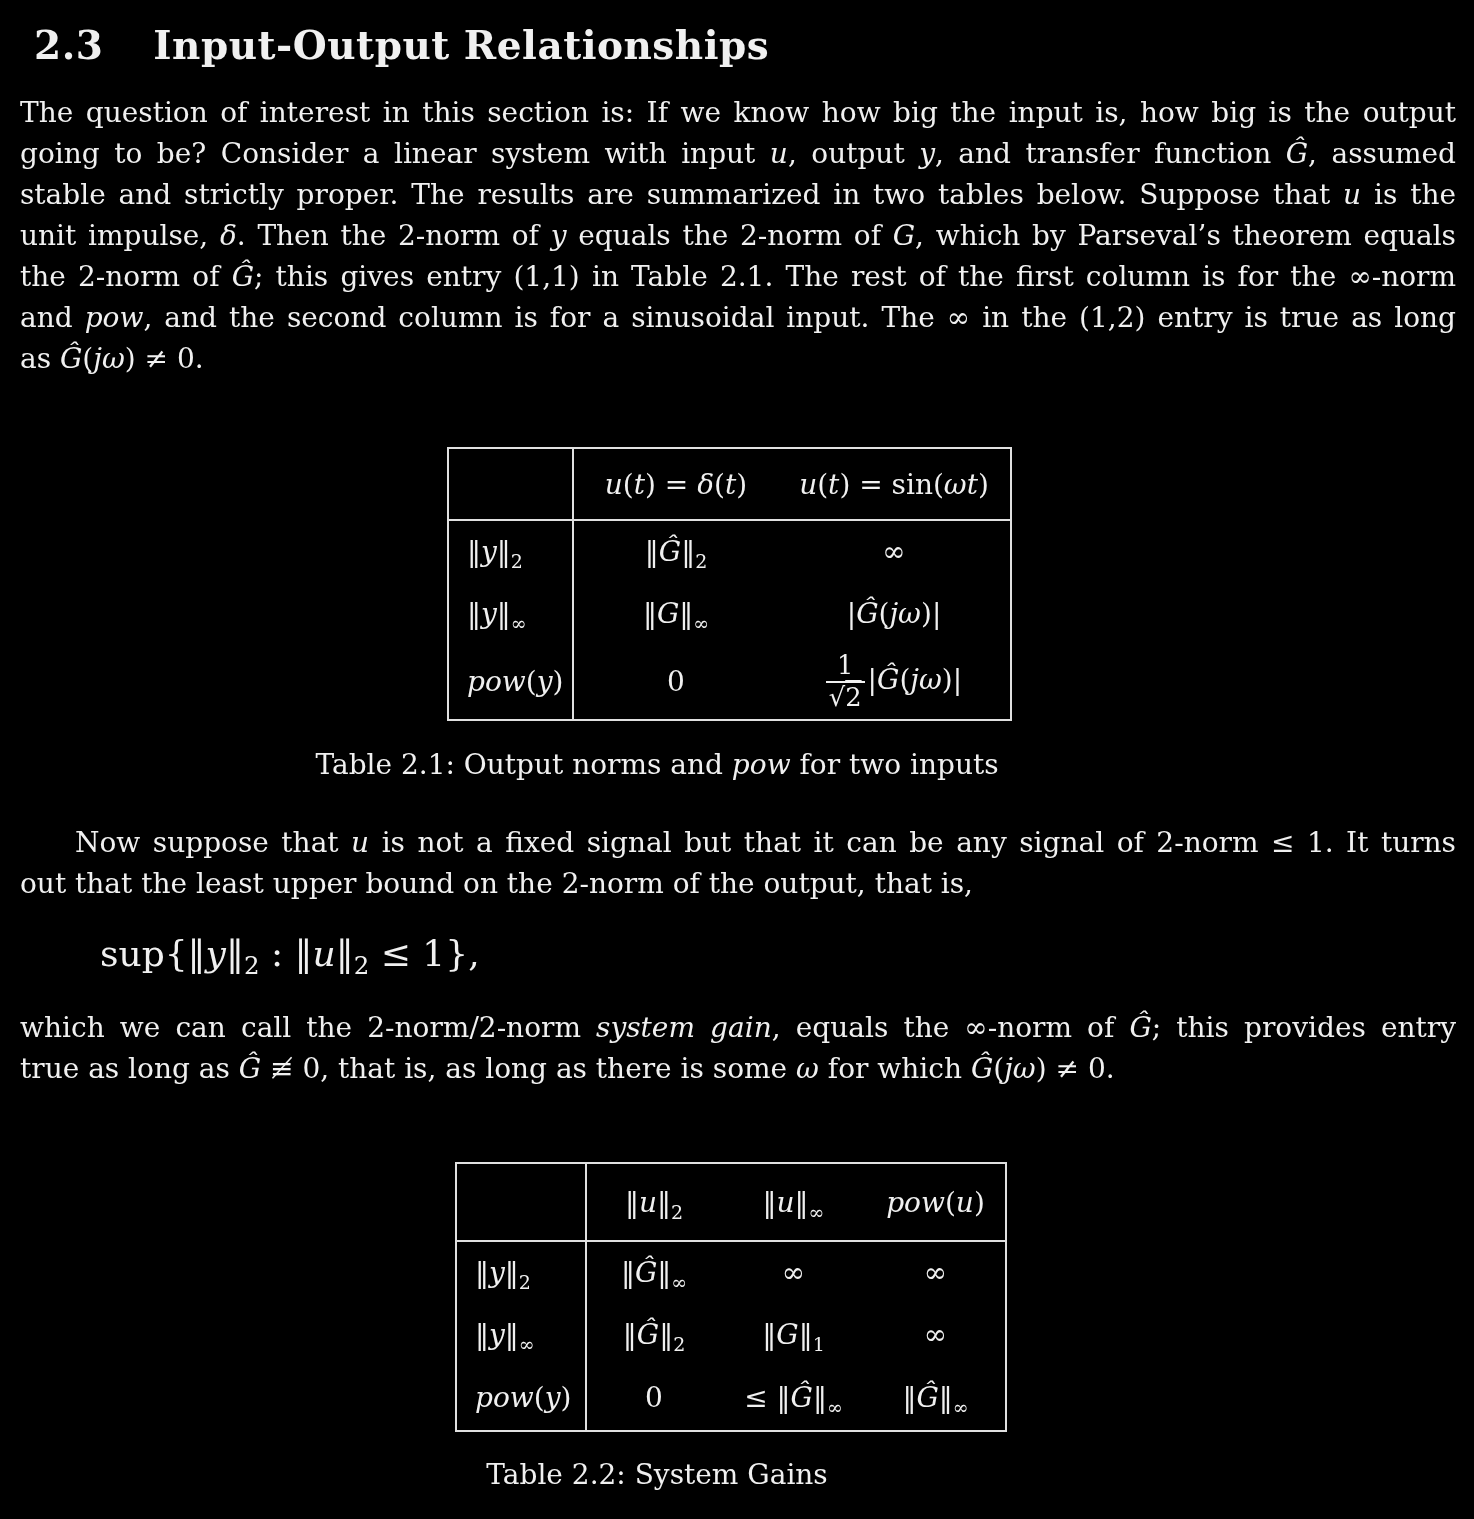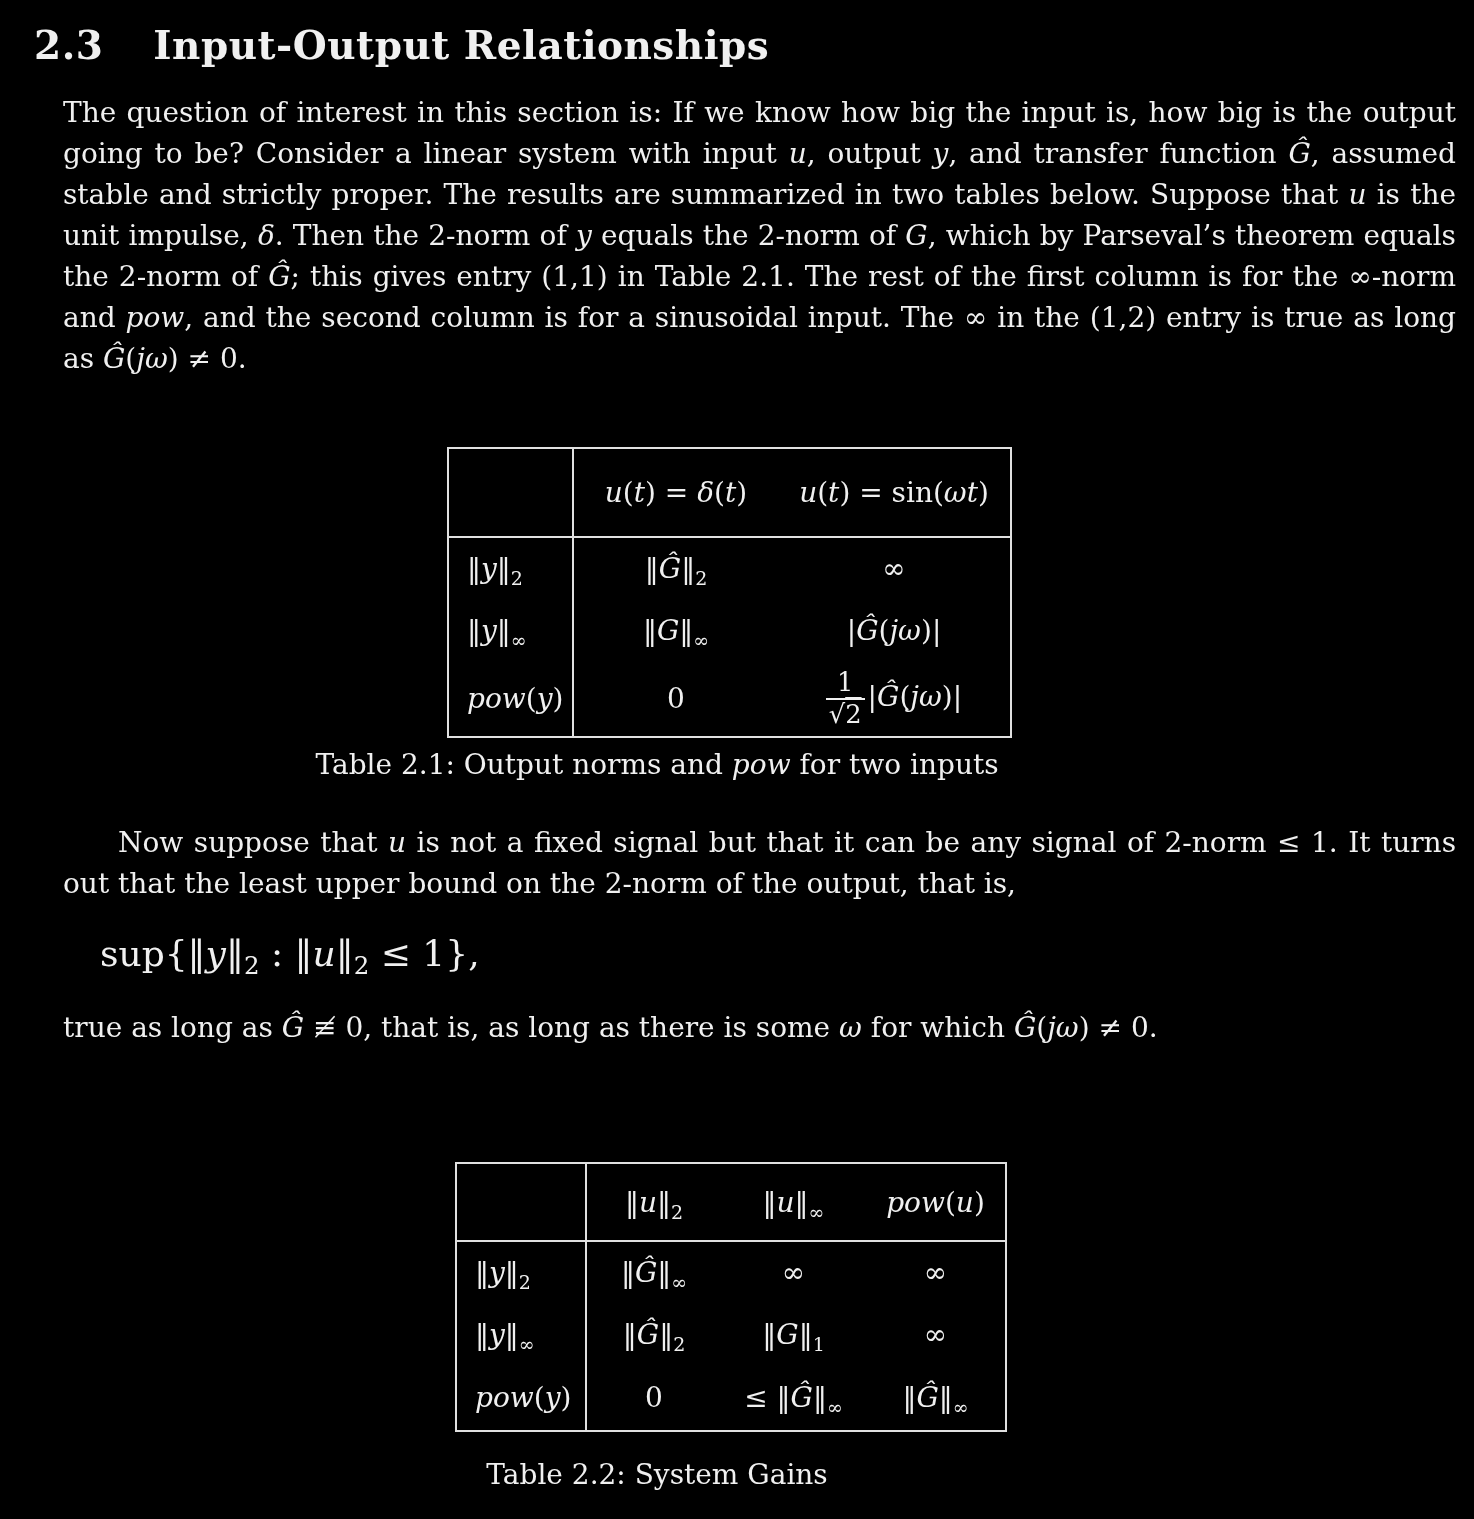--- a/index.html
+++ b/index.html
@@ -25,21 +25,20 @@
   .secnum{margin-right:50px;}
 
   .para{
     position:absolute;left:20px;width:1436px;
     font-size:28px;
   }
   .line{
     line-height:41px;
     text-align:justify;
     text-align-last:justify;
-    margin-left:43px;
   }
   .para .line:last-child{text-align-last:left;}
 
   .equation{
     position:absolute;left:100px;top:933px;
     font-size:36px;line-height:41px;
   }
 
   .caption{
     position:absolute;left:0;width:1314px;
@@ -71,21 +70,21 @@
     font-size:28px;
   }
   .tbl td{vertical-align:middle;text-align:center;padding:0 6px;}
   .tbl td.rowhead{
     border-right:2px solid var(--rule);
     text-align:left;padding-left:18px;
   }
   .tbl thead tr{border-bottom:2px solid var(--rule);}
 
   .t1{left:447px;top:447px;width:563px;}
-  .t1 thead tr{height:89px;}
+  .t1 thead tr{height:72px;}
   .t1 tbody tr{height:62px;}
   .t1 tbody tr:last-child{height:76px;}
 
   .t2{left:455px;top:1162px;width:550px;}
   .t2 thead tr{height:78px;}
   .t2 tbody tr{height:62px;}
   .t2 tbody tr:last-child{height:66px;}
 </style>
 </head>
 <body>
@@ -144,20 +143,21 @@
   <div class="caption" style="top:748px"><span class="seg-r">Table 2.1: Output norms and </span><span class="seg-i">pow</span><span class="seg-r"> for two inputs</span></div>
 
   <div class="para" style="top:822px">
       <div class="line" style="padding-left: 55px;"><span class="seg-r">Now suppose that </span><span class="seg-i">u</span><span class="seg-r"> is not a fixed signal but that it can be any signal of 2-norm ≤ 1. It turns</span></div>
       <div class="line"><span class="seg-r">out that the least upper bound on the 2-norm of the output, that is,</span></div>
     </div>
 
   <div class="equation"><span class="seg-r">sup{‖</span><span class="seg-i">y</span><span class="seg-r">‖</span><sub class="seg-sub">2</sub><span class="seg-r"> : ‖</span><span class="seg-i">u</span><span class="seg-r">‖</span><sub class="seg-sub">2</sub><span class="seg-r"> ≤ 1},</span></div>
 
   <div class="para" style="top:1007px">
+      <div class="line"><span class="seg-r">which we can call the 2-norm/2-norm </span><span class="seg-i">system gain</span><span class="seg-r">, equals the ∞-norm of </span><span class="seg-i">Ĝ</span><span class="seg-r">; this provides entry</span></div>
       <div class="line"><span class="seg-r">true as long as </span><span class="seg-i">Ĝ</span><span class="seg-r"> ≢ 0, that is, as long as there is some </span><span class="seg-i">ω</span><span class="seg-r"> for which </span><span class="seg-i">Ĝ</span><span class="seg-r">(</span><span class="seg-i">jω</span><span class="seg-r">) ≠ 0.</span></div>
     </div>
 
   <table class="tbl t2">
     <colgroup>
         <col style="width:130px">
         <col style="width:135px">
         <col style="width:145px">
         <col style="width:140px">
       </colgroup>

